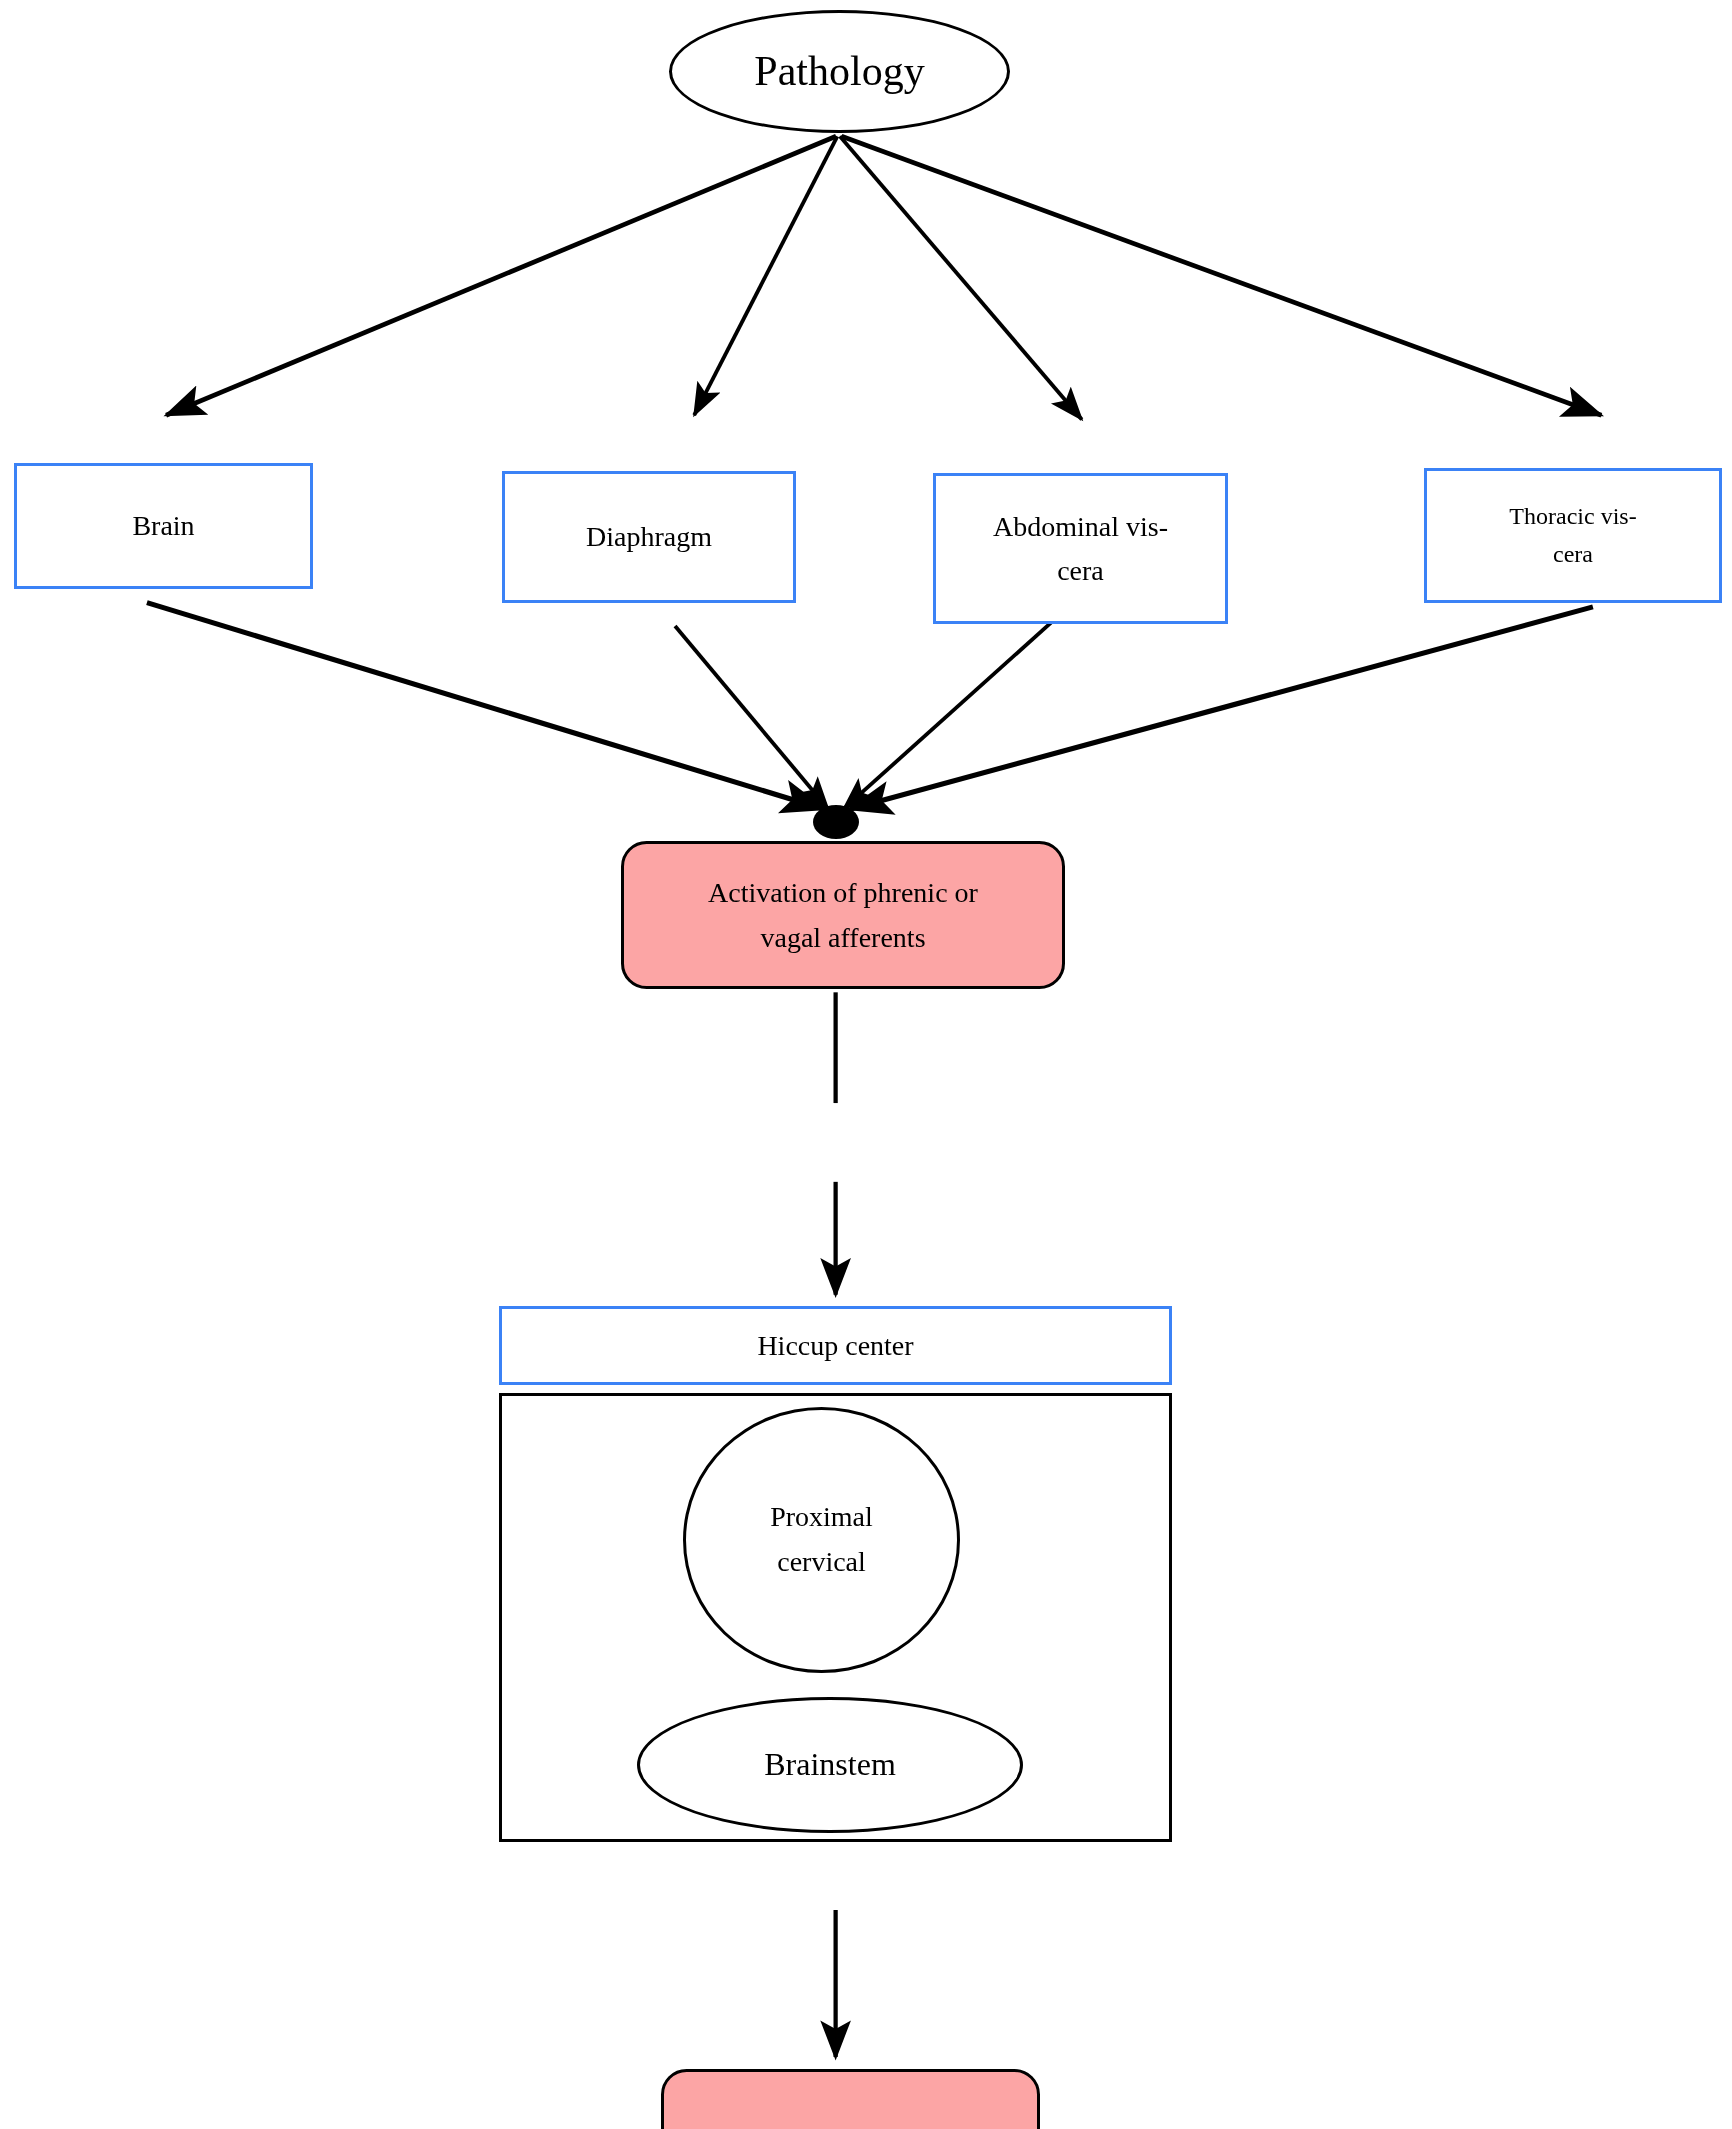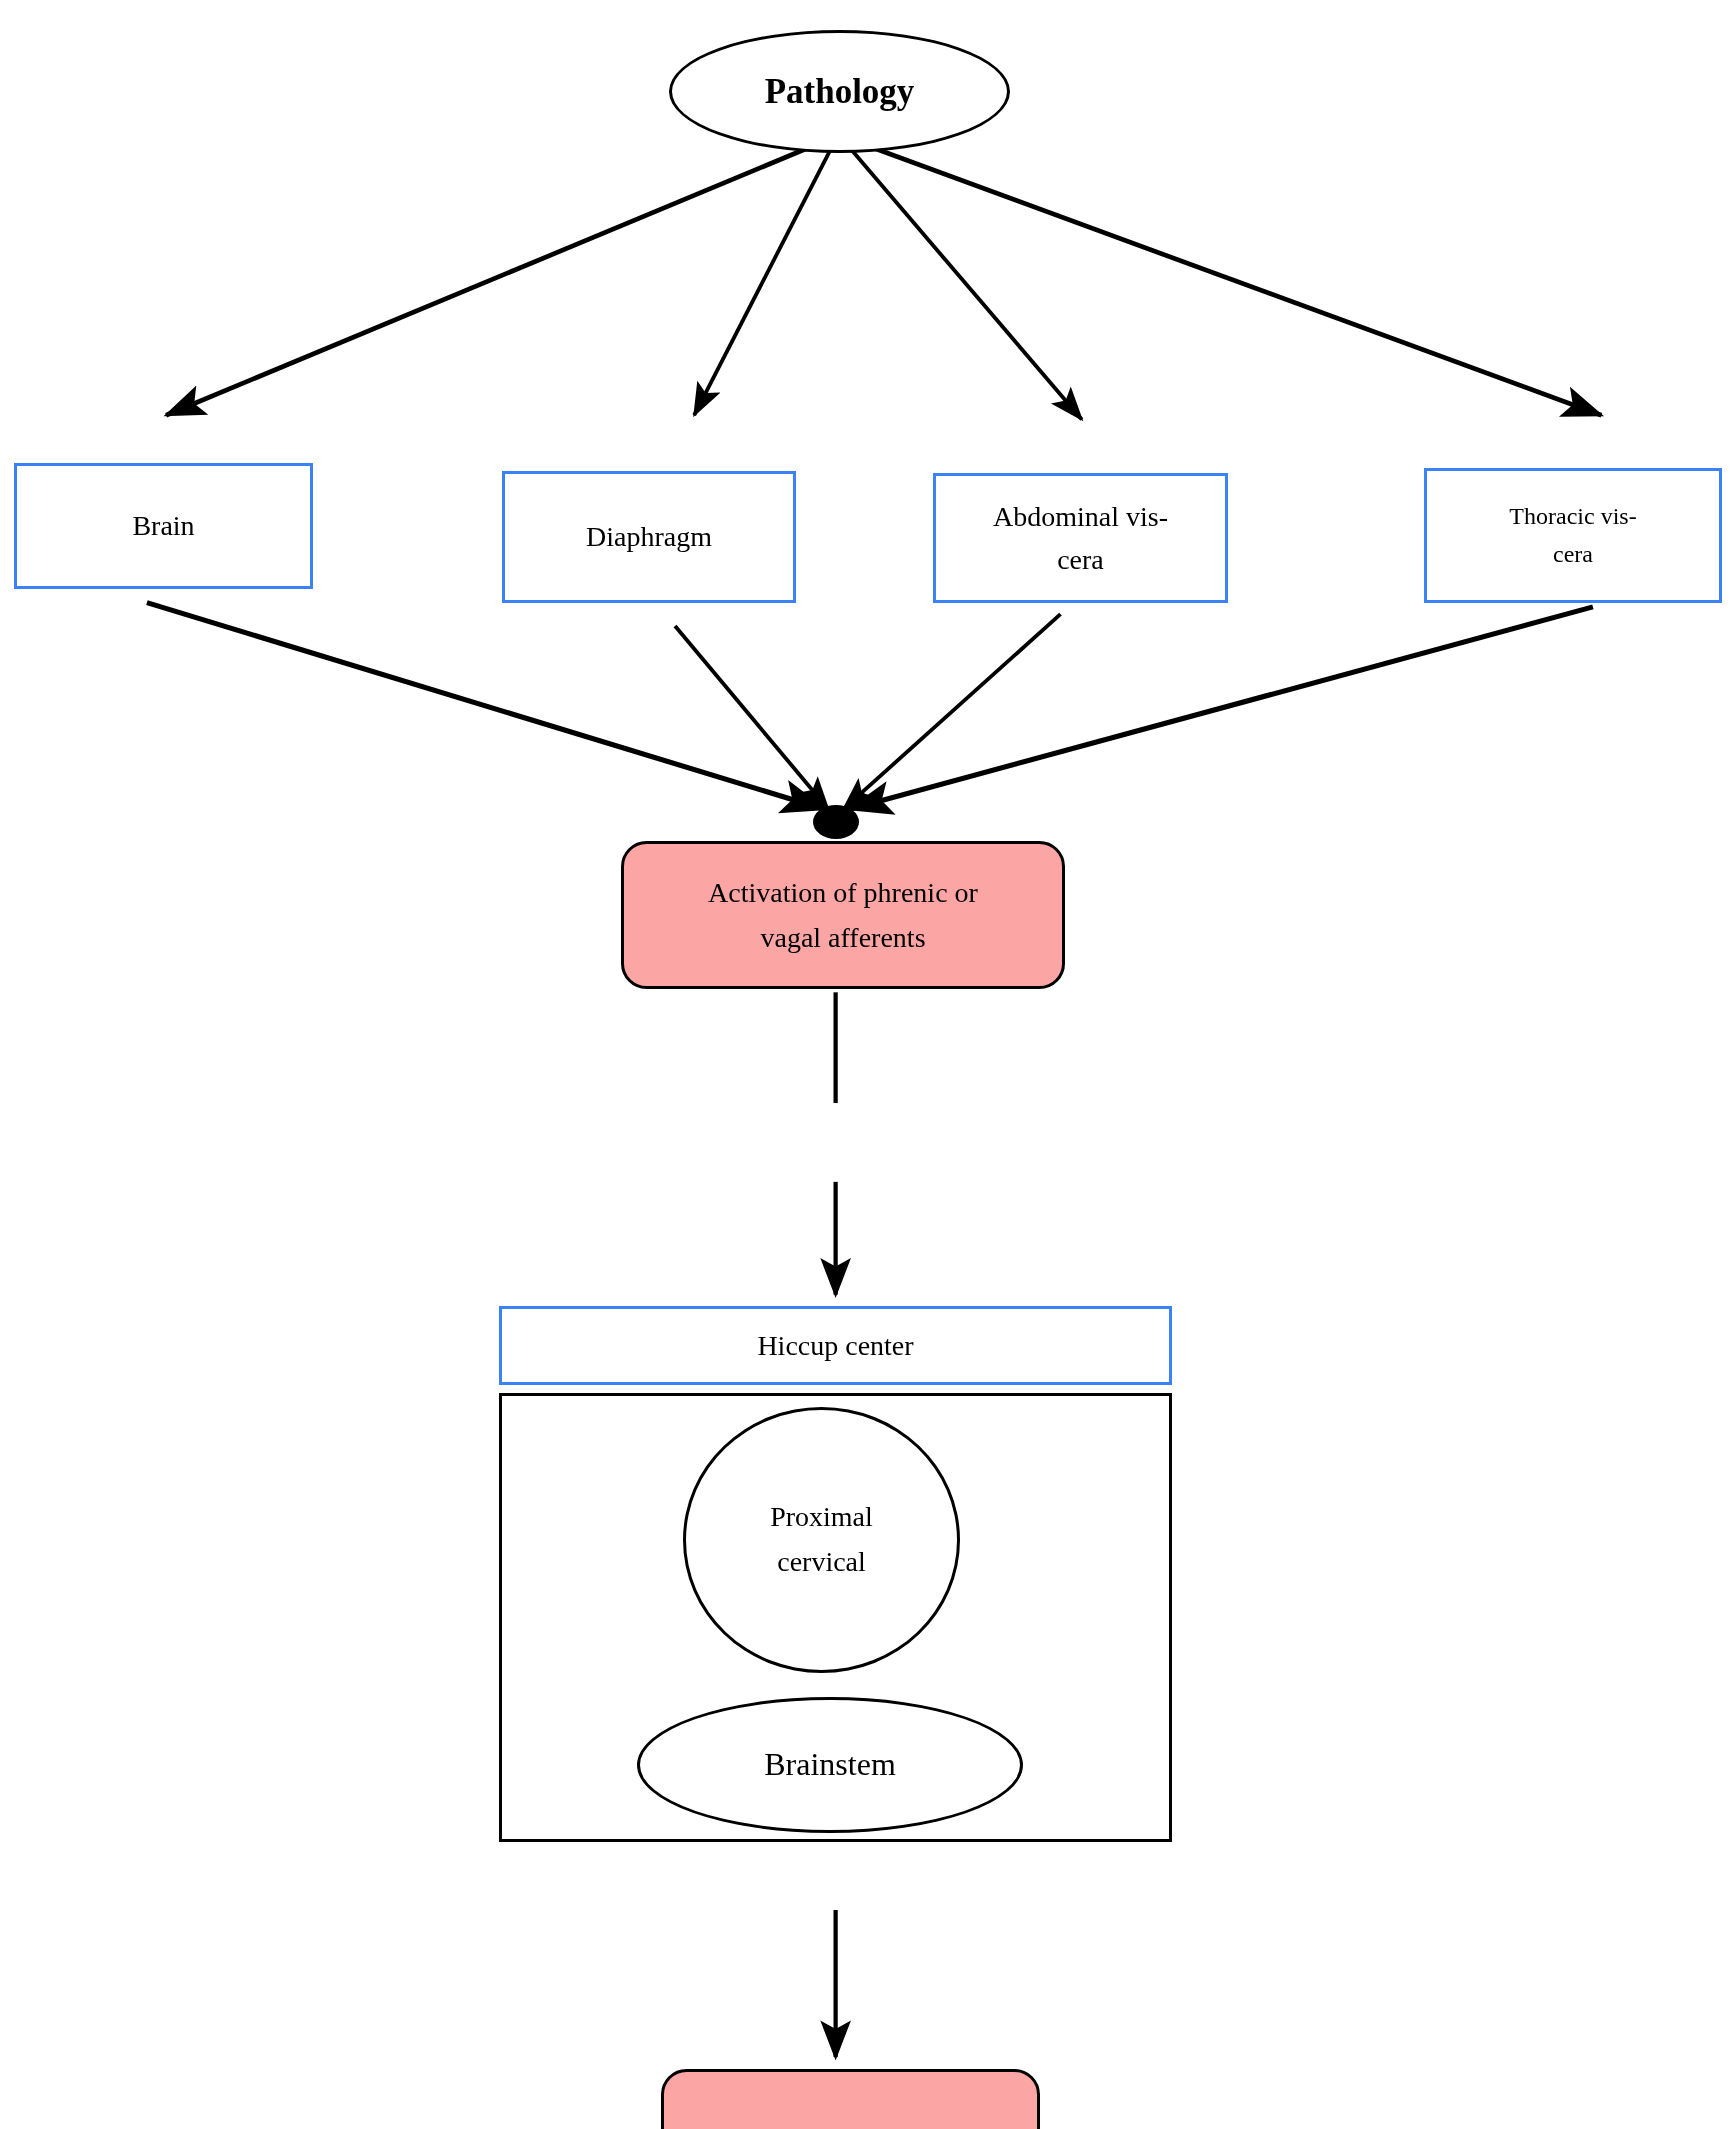--- a/index.html
+++ b/index.html
@@ -60,33 +60,33 @@
   }
   
   .dot {
     position: absolute;
     background: #000000;
     border-radius: 50%;
   }
 
   
   #node-pathology {
-    left: 669px; top: 30px; width: 341px; height: 123px;
-    font-size: 35px; font-weight: bold; line-height: 1.25;
+    left: 669px; top: 10px; width: 341px; height: 123px;
+    font-size: 42px; font-weight: normal; line-height: 1.25;
   }
   #node-brain {
     left: 14px; top: 463px; width: 299px; height: 126px;
     font-size: 28px; line-height: 1.5;
   }
   #node-diaphragm {
     left: 502px; top: 471px; width: 294px; height: 132px;
     font-size: 28px; line-height: 1.5;
   }
   #node-abdominal {
-    left: 933px; top: 473px; width: 295px; height: 130px;
+    left: 933px; top: 473px; width: 295px; height: 151px;
     font-size: 28px; line-height: 1.55;
   }
   #node-thoracic {
     left: 1424px; top: 468px; width: 298px; height: 135px;
     font-size: 24px; line-height: 1.55;
   }
   #node-phrenic {
     left: 621px; top: 841px; width: 444px; height: 148px;
     font-size: 28px; line-height: 1.62;
   }

